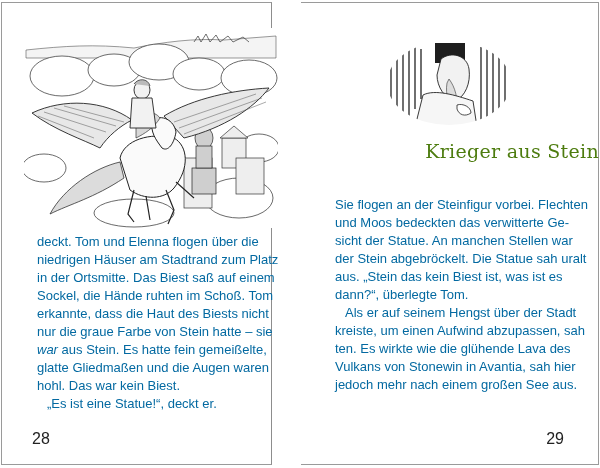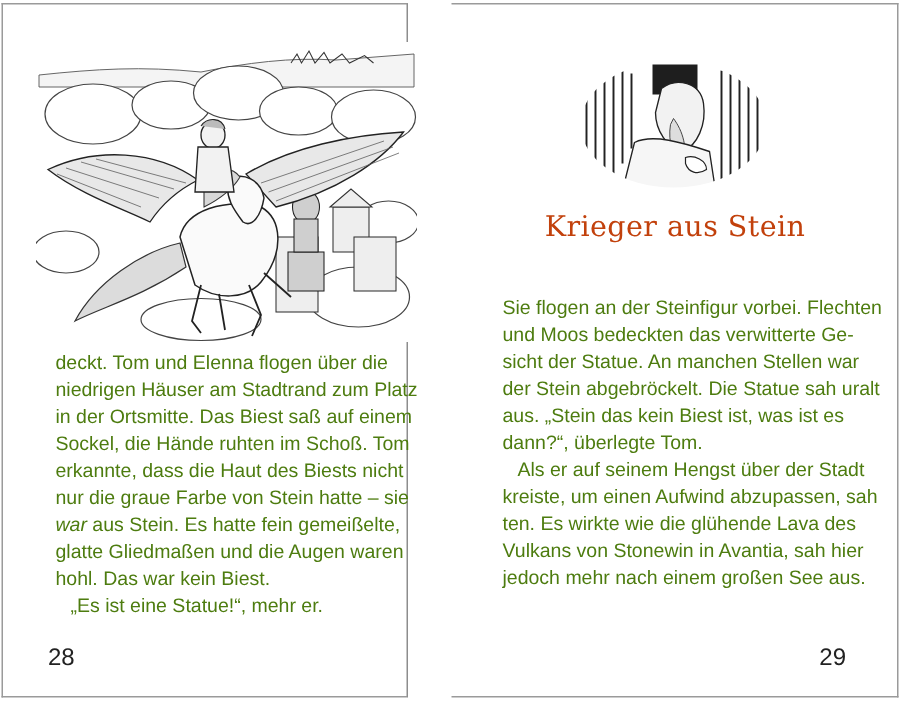--- a/index.html
+++ b/index.html
@@ -3,22 +3,22 @@
   <meta charset="utf-8">
   <style>
     html, body { margin: 0; padding: 0; background: #ffffff; }
     body { width: 600px; height: 468px; position: relative; overflow: hidden; font-family: "Liberation Sans", sans-serif; }
     .spread { position: absolute; left: 0; top: 0; width: 600px; height: 468px; background: #fff; }
     .page { position: absolute; top: 2px; height: 463px; background: #fff; box-sizing: border-box; }
     .page-left { left: 1px; width: 271px; border: 1px solid #9a9a9a; border-right: 1px solid #8d8d8d; }
     .page-right { left: 301px; width: 298px; border: 1px solid #9a9a9a; border-left: none; }
     .illustration-main { position: absolute; left: 22px; top: 25px; width: 254px; height: 200px; }
     .illustration-vignette { position: absolute; left: 84px; top: 36px; width: 128px; height: 88px; }
-    .chapter-title { position: absolute; left: 0; width: 298px; top: 137px; text-align: center; font-family: "DejaVu Serif", serif; font-size: 19px; color: #c2410c; letter-spacing: 0.3px; }
-    .body-text { position: absolute; font-size: 13px; line-height: 18px; color: #4d7c0f; }
+    .chapter-title { position: absolute; left: 0; width: 298px; top: 137px; text-align: right; font-family: "DejaVu Serif", serif; font-size: 19px; color: #4d7c0f; letter-spacing: 0.3px; }
+    .body-text { position: absolute; font-size: 13px; line-height: 18px; color: #0369a1; }
     .page-left .body-text { left: 35px; top: 230px; width: 240px; }
     .page-right .body-text { left: 34px; top: 193px; width: 240px; }
     .line { display: block; white-space: nowrap; }
     .indent { padding-left: 10px; }
     .page-number { position: absolute; top: 427px; font-size: 16px; color: #222; }
     .page-left .page-number { left: 30px; }
     .page-right .page-number { right: 34px; }
   </style>
 </head>
 <body>
@@ -88,21 +88,21 @@
     <div class="body-text">
       <span class="line">deckt. Tom und Elenna flogen über die</span>
       <span class="line">niedrigen Häuser am Stadtrand zum Platz</span>
       <span class="line">in der Ortsmitte. Das Biest saß auf einem</span>
       <span class="line">Sockel, die Hände ruhten im Schoß. Tom</span>
       <span class="line">erkannte, dass die Haut des Biests nicht</span>
       <span class="line">nur die graue Farbe von Stein hatte – sie</span>
       <span class="line"><em>war</em><span> aus Stein. Es hatte fein gemeißelte,</span></span>
       <span class="line">glatte Gliedmaßen und die Augen waren</span>
       <span class="line">hohl. Das war kein Biest.</span>
-      <span class="line indent">„Es ist eine Statue!“, mehr er.</span>
+      <span class="line indent">„Es ist eine Statue!“, deckt er.</span>
     </div>
 
     <div class="page-number">28</div>
   </div>
 
   <div class="page page-right">
     <svg class="illustration-vignette" viewBox="0 0 128 88" xmlns="http://www.w3.org/2000/svg">
       <defs>
         <clipPath id="ovalclip">
             <ellipse cx="64" cy="44" rx="62" ry="42"></ellipse>

